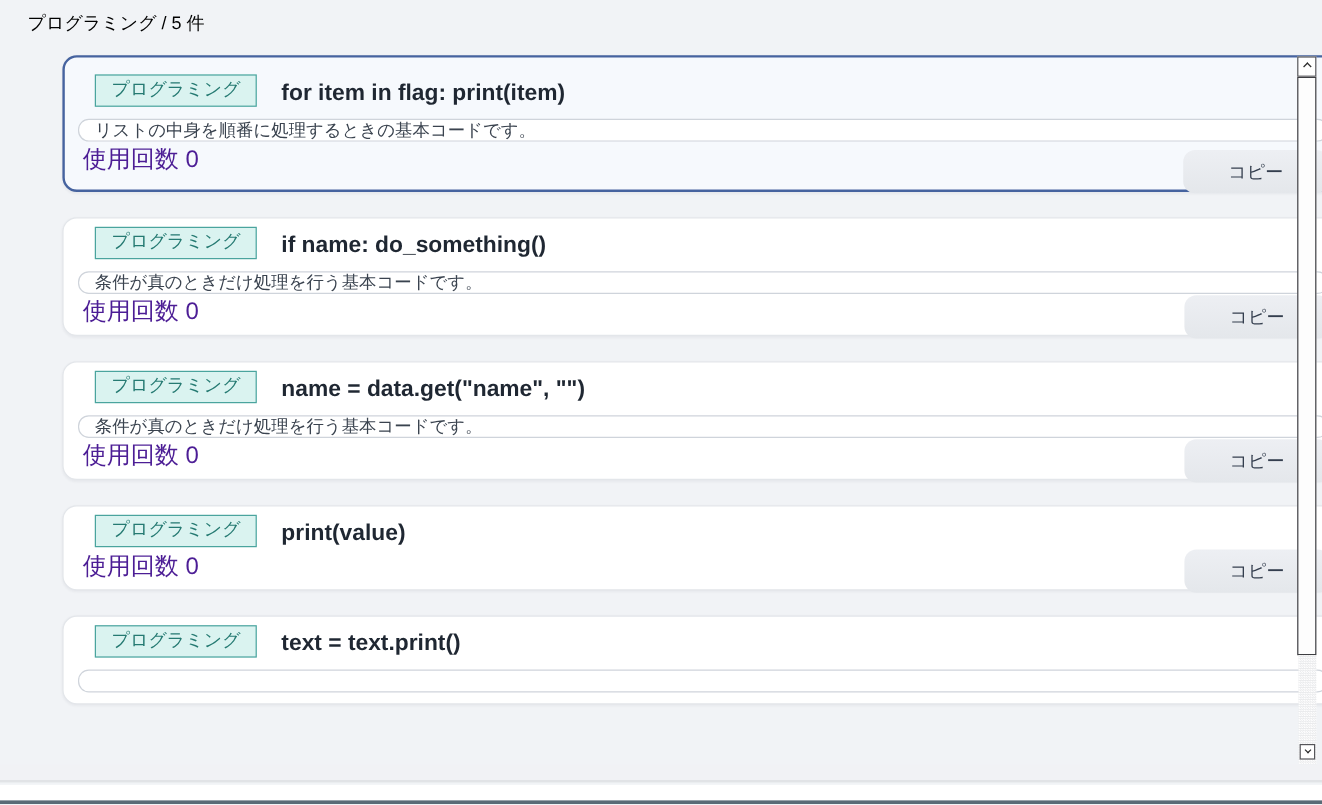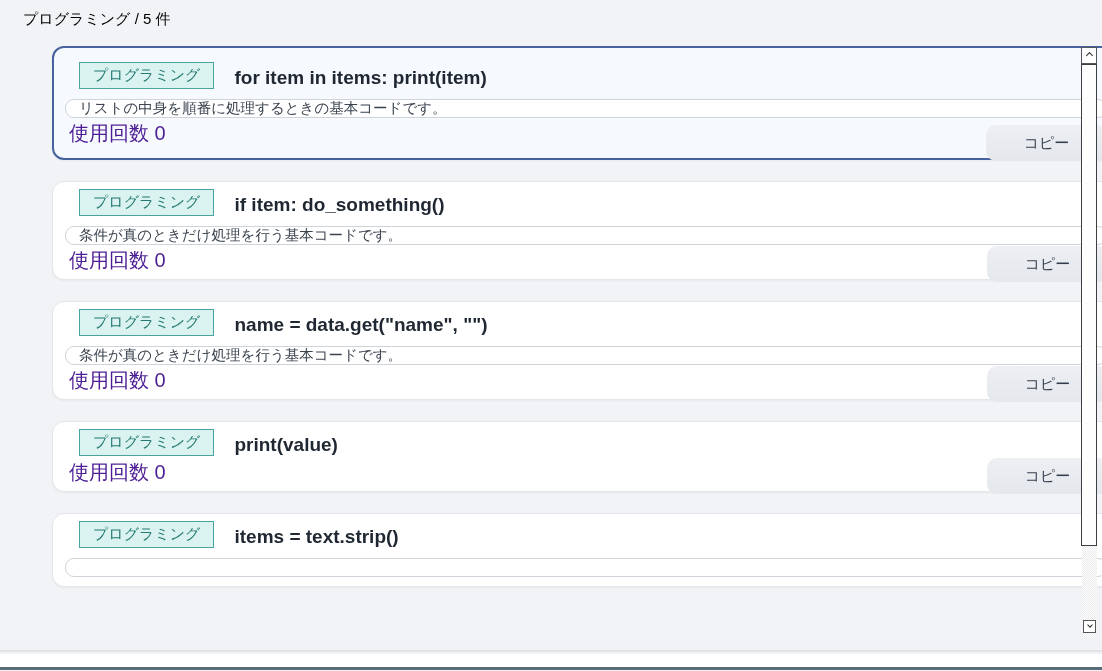--- a/index.html
+++ b/index.html
@@ -124,34 +124,34 @@
 <div class="page-header">
   <span>プログラミング / 5 件</span>
 </div>
 
 <div class="viewport">
   <div class="cards">
 
     <div class="card selected">
       <div class="card-head">
         <span class="badge">プログラミング</span>
-        <span class="title">for item in items: print(item)</span>
+        <span class="title">for item in flag: print(item)</span>
       </div>
       <div class="desc">リストの中身を順番に処理するときの基本コードです。</div>
       <div class="meta">
         <span>使用回数</span>
         <span>0</span>
       </div>
       <button class="copy-btn">コピー</button>
     </div>
 
     <div class="card">
       <div class="card-head">
         <span class="badge">プログラミング</span>
-        <span class="title">if item: do_something()</span>
+        <span class="title">if name: do_something()</span>
       </div>
       <div class="desc">条件が真のときだけ処理を行う基本コードです。</div>
       <div class="meta">
         <span>使用回数</span>
         <span>0</span>
       </div>
       <button class="copy-btn">コピー</button>
     </div>
 
     <div class="card">
@@ -175,21 +175,21 @@
       <div class="meta">
         <span>使用回数</span>
         <span>0</span>
       </div>
       <button class="copy-btn">コピー</button>
     </div>
 
     <div class="card">
       <div class="card-head">
         <span class="badge">プログラミング</span>
-        <span class="title">items = text.strip()</span>
+        <span class="title">text = text.print()</span>
       </div>
       <div class="desc"></div>
 
     </div>
 
   </div>
 </div>
 
 <div class="scrollbar">
   <div class="sb-up">

